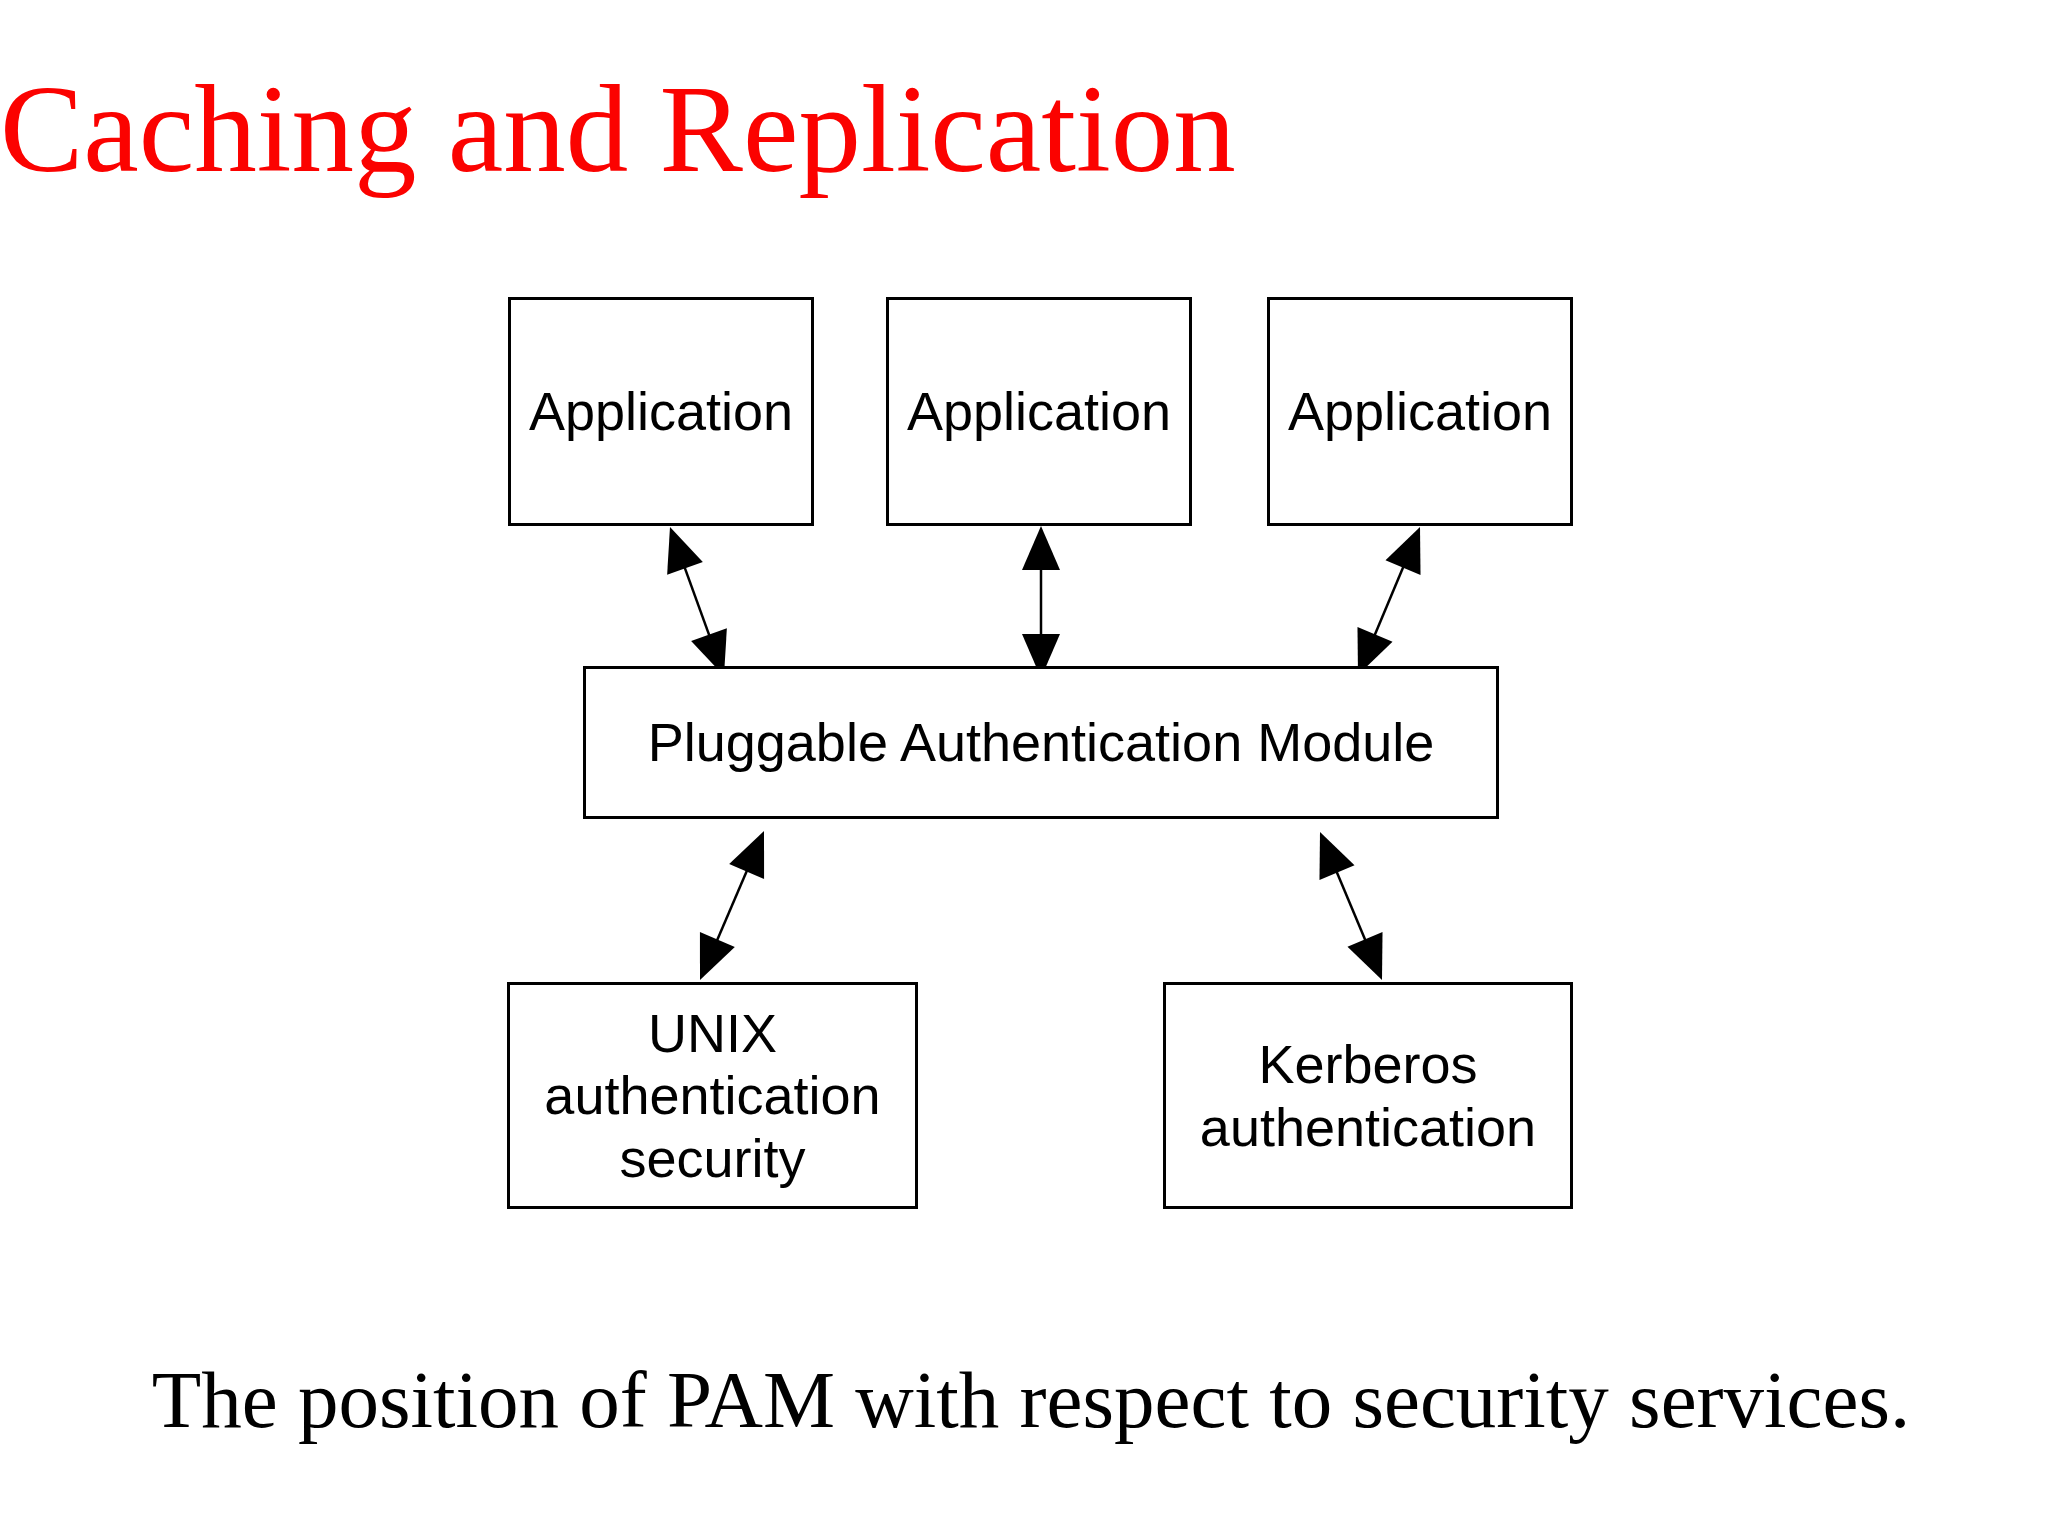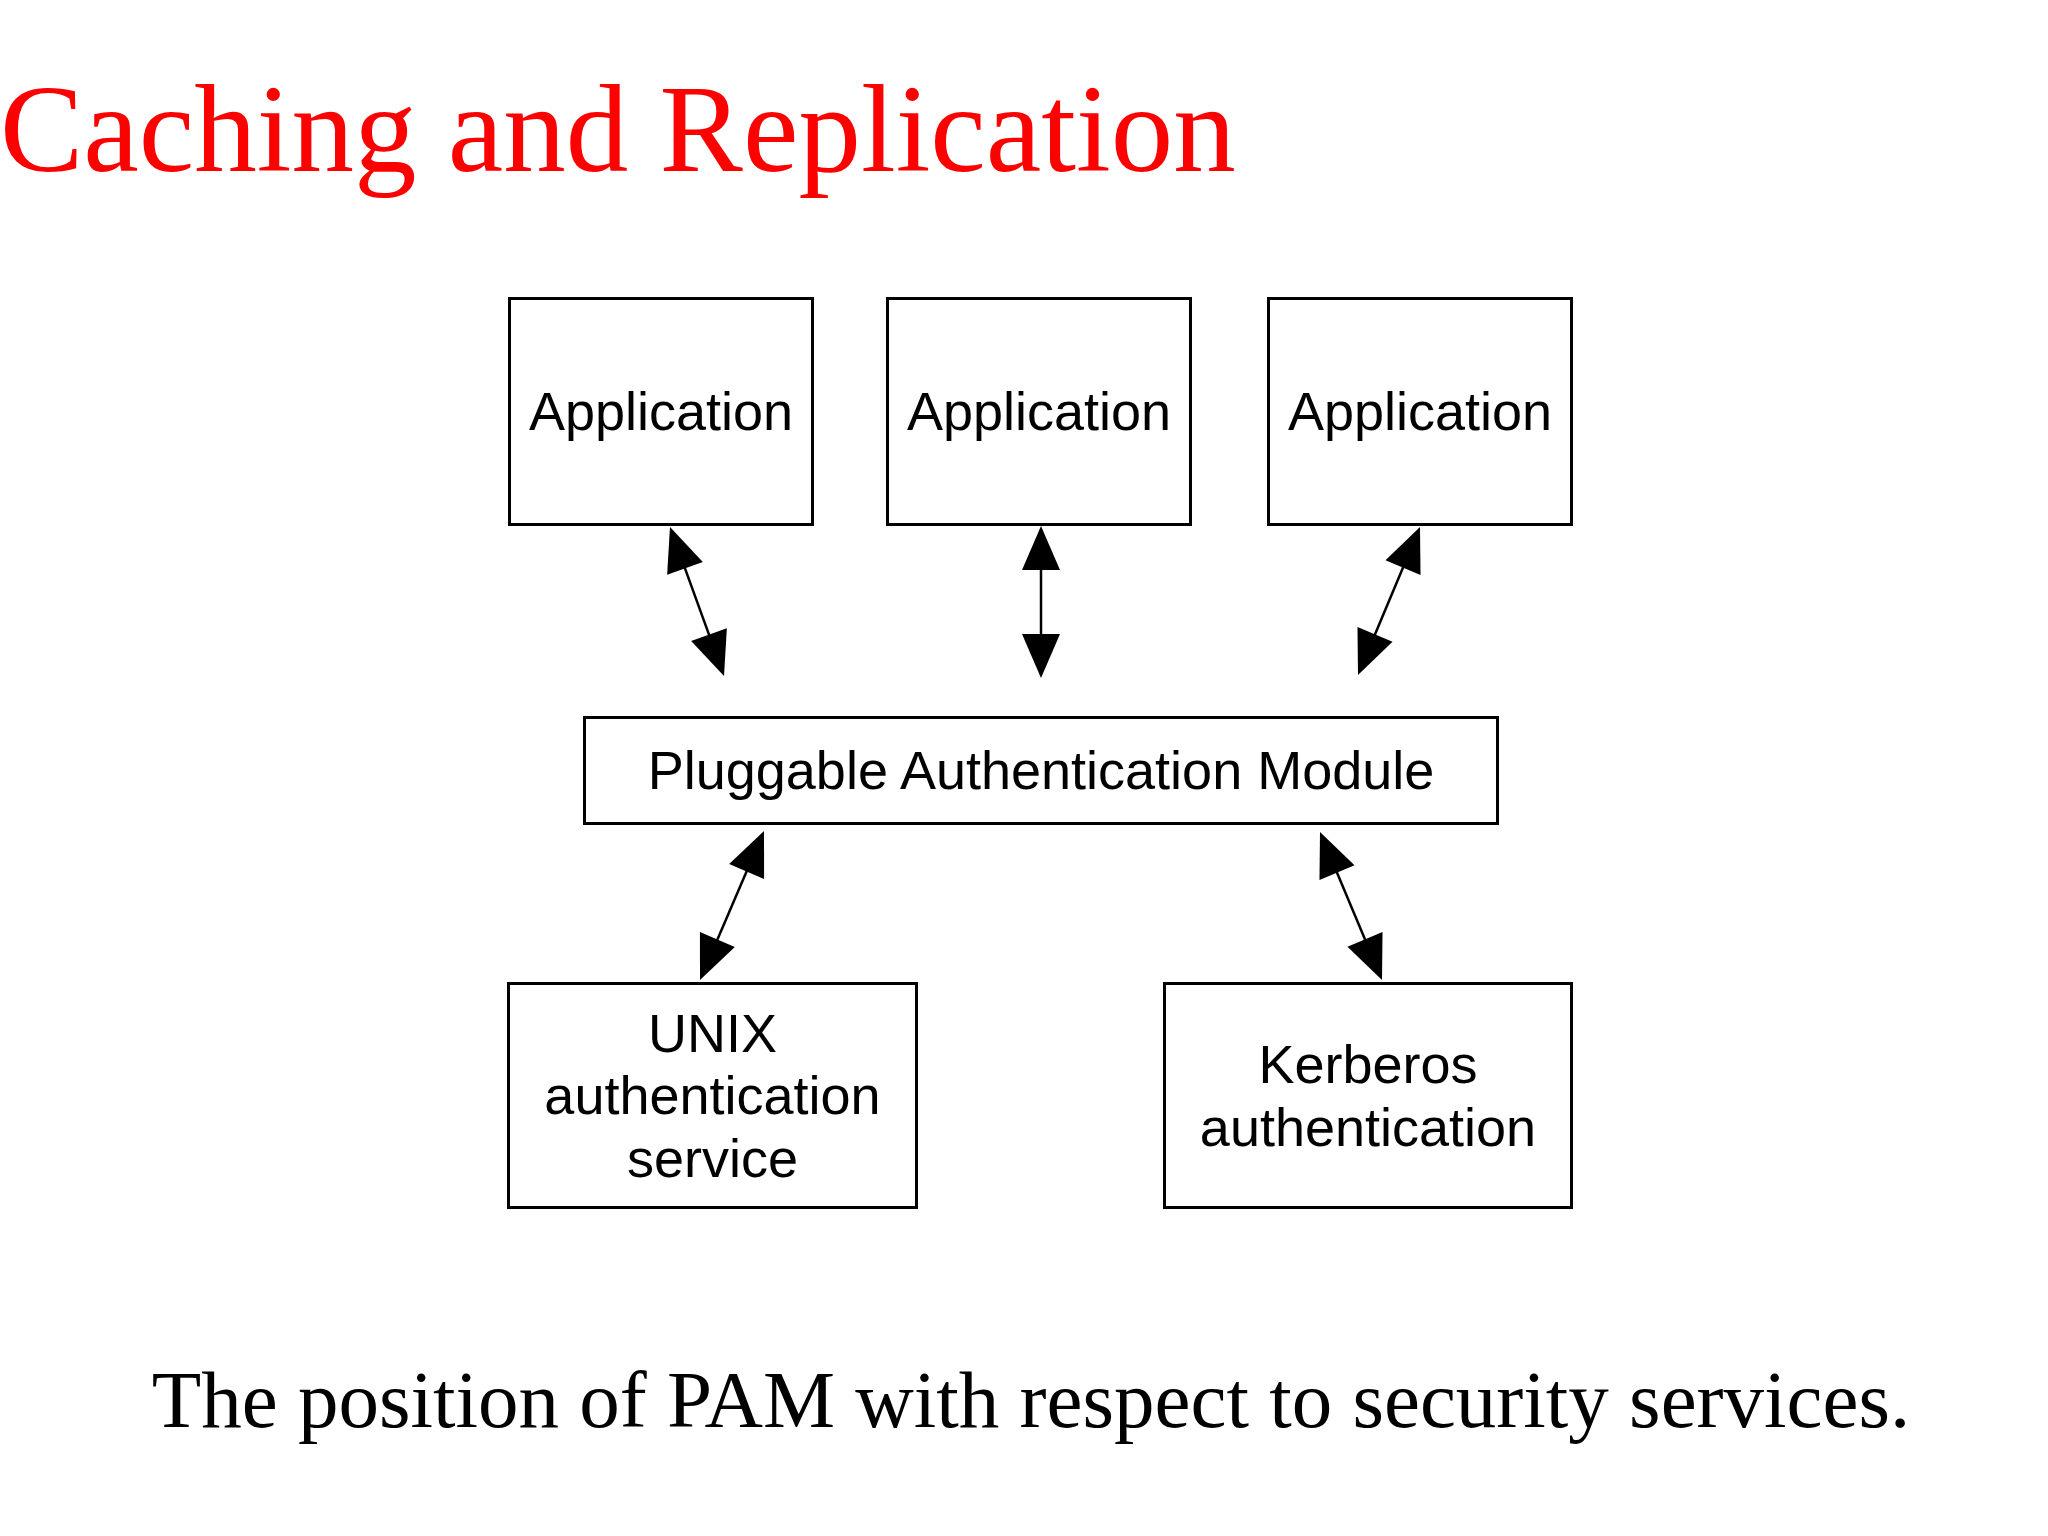--- a/index.html
+++ b/index.html
@@ -55,21 +55,21 @@
     justify-content: center;
     text-align: center;
     font-family: "Liberation Sans", sans-serif;
     font-size: 54px;
     line-height: 1.15;
     color: var(--ink, #000000);
   }
   #node-app-1 { left: 508px;  top: 297px; width: 306px; height: 229px; }
   #node-app-2 { left: 886px;  top: 297px; width: 306px; height: 229px; }
   #node-app-3 { left: 1267px; top: 297px; width: 306px; height: 229px; }
-  #node-pam   { left: 583px;  top: 716px; width: 916px; height: 109px; }
+  #node-pam   { left: 583px;  top: 666px; width: 916px; height: 153px; }
   #node-unix-auth     { left: 507px;  top: 982px; width: 411px; height: 227px; }
   #node-kerberos-auth { left: 1163px; top: 982px; width: 410px; height: 227px; }
   .slide-caption {
     position: absolute;
     left: 0;
     top: 1353px;
     width: 100%;
     margin: 7px;
     text-align: center;
     font-family: "Liberation Serif", serif;
@@ -118,21 +118,21 @@
       </svg>
 
     <div class="node" id="node-app-1">Application</div>
 
     <div class="node" id="node-app-2">Application</div>
 
     <div class="node" id="node-app-3">Application</div>
 
     <div class="node" id="node-pam">Pluggable Authentication Module</div>
 
-    <div class="node" id="node-unix-auth">UNIX authentication service</div>
+    <div class="node" id="node-unix-auth">UNIX authentication security</div>
 
     <div class="node" id="node-kerberos-auth">Kerberos authentication</div>
 
   </div>
 
   <p class="slide-caption">The position of PAM with respect to security services.</p>
 
 </div>
 
 </body></html>

